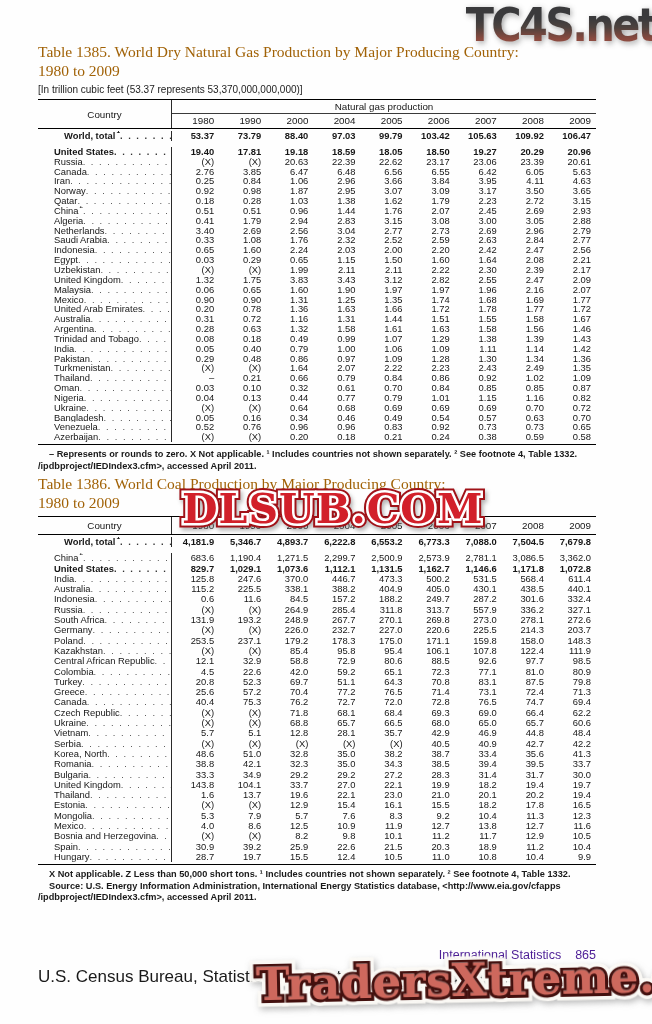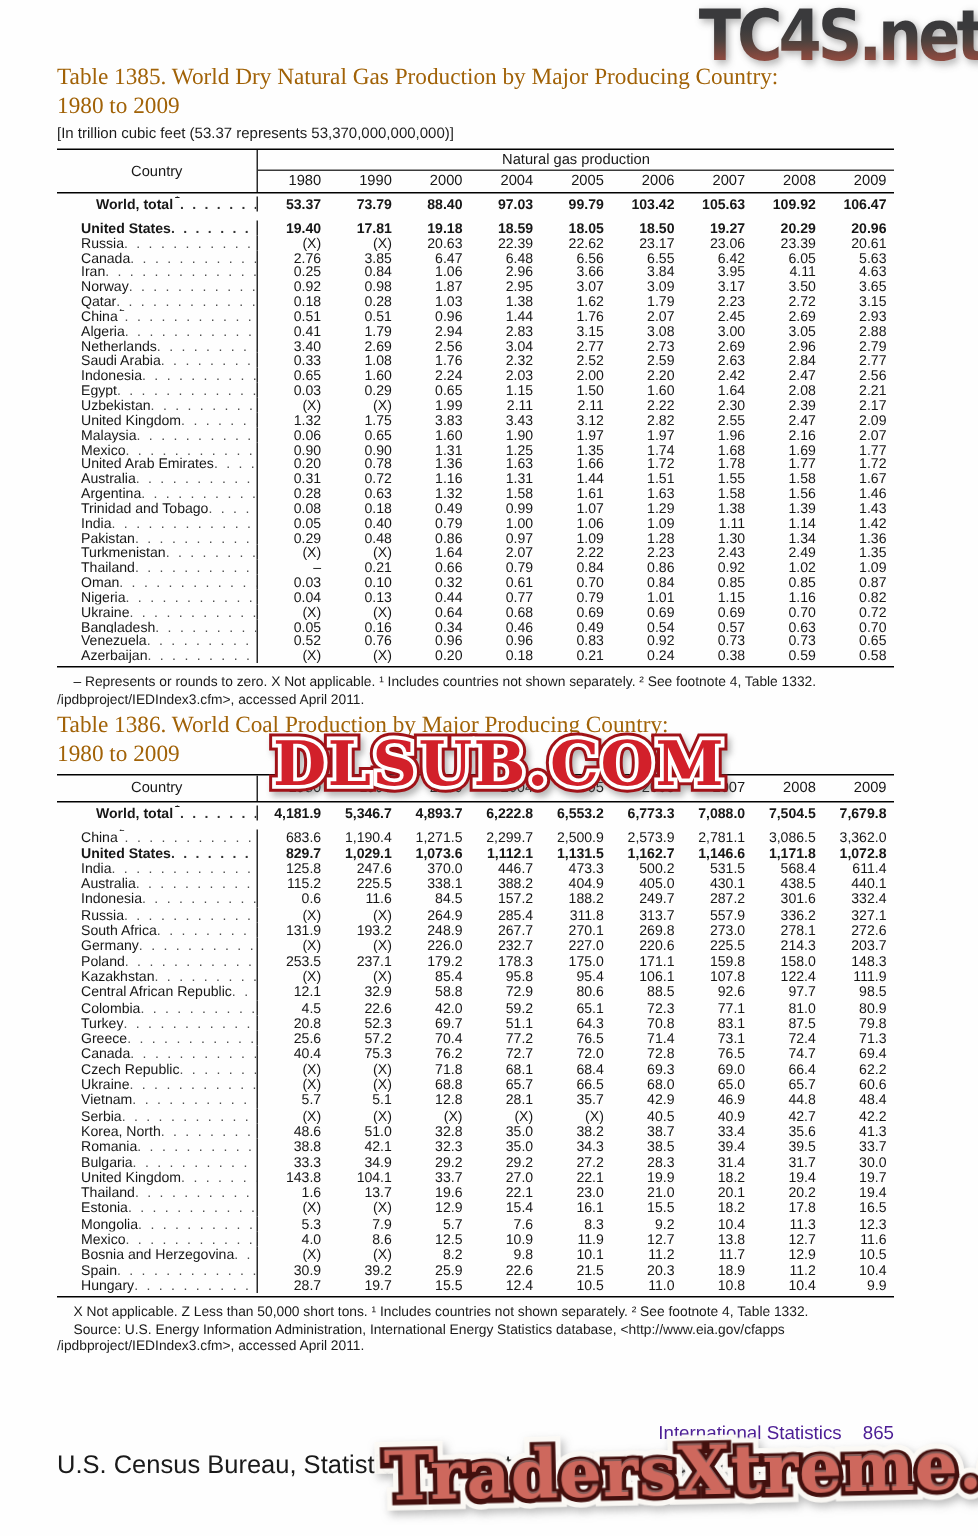--- a/index.html
+++ b/index.html
@@ -36,21 +36,21 @@
   .cname{display:flex;padding-left:16px;border-right:1px solid #2a2a2a;
          overflow:hidden;white-space:nowrap;}
   .trow.ind .cname{padding-left:26px;}
   .dots{flex:1;overflow:hidden;color:#4c4c4c;letter-spacing:1.5px;font-weight:normal;}
   .cval{text-align:right;padding-right:5px;font-variant-numeric:tabular-nums;}
   .trow.b{font-weight:bold;}
   .trow.b .dots{font-weight:bold;color:#333;}
   .trow.gap{margin-bottom:6px;}
   sup{font-size:6.4px;vertical-align:super;line-height:0;margin-left:1px;}
 
-  .fnotes{margin-top:4px;font-size:9.2px;line-height:11.4px;color:#1a1a1a;}
+  .fnotes{margin-top:4px;font-size:9.2px;line-height:11.4px;color:#1a1a1a;font-weight:bold;}
   .fline.find{padding-left:11px;}
 
   
   .footer-right{position:absolute;top:948px;right:56px;font-size:12.5px;color:#4c1d95;}
   .footer-right .pgnum{margin-left:14px;}
   .footer-left{position:absolute;top:967px;left:38px;font-size:17px;color:#1a1a1a;}
 
   
   .wm{position:absolute;white-space:nowrap;pointer-events:none;z-index:50;}
   .wm .lay{position:absolute;left:0;top:0;}

